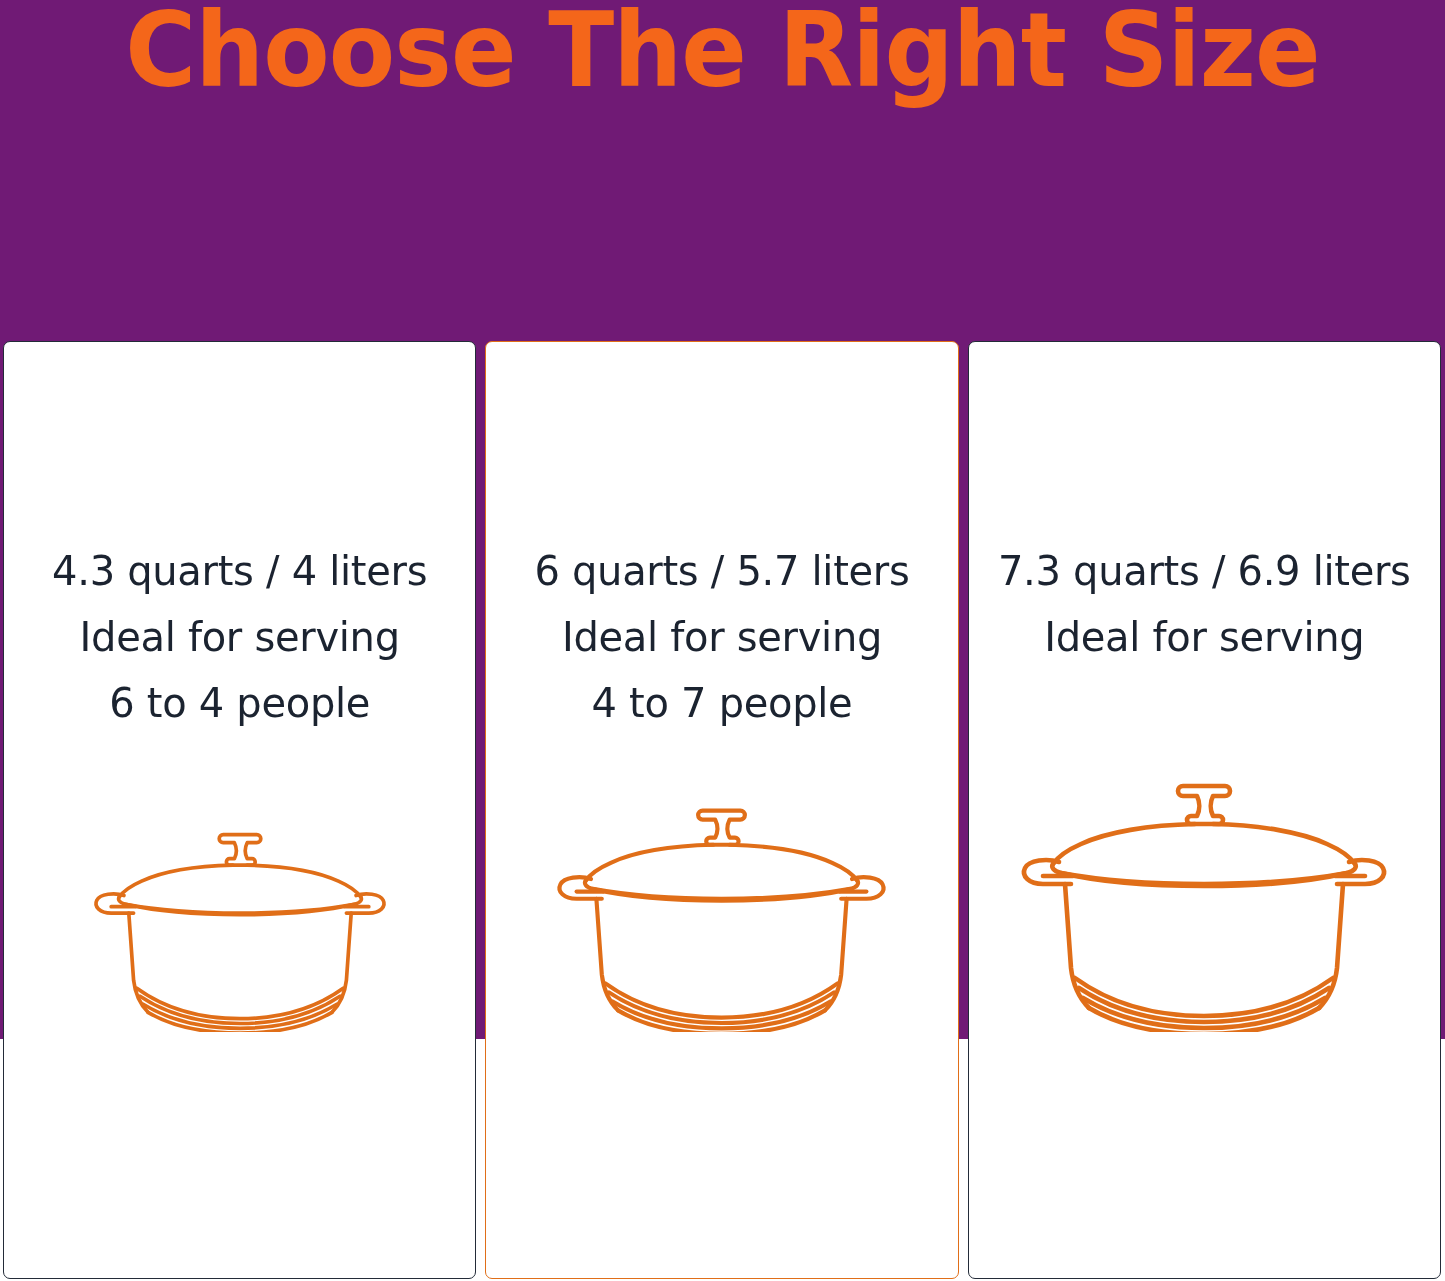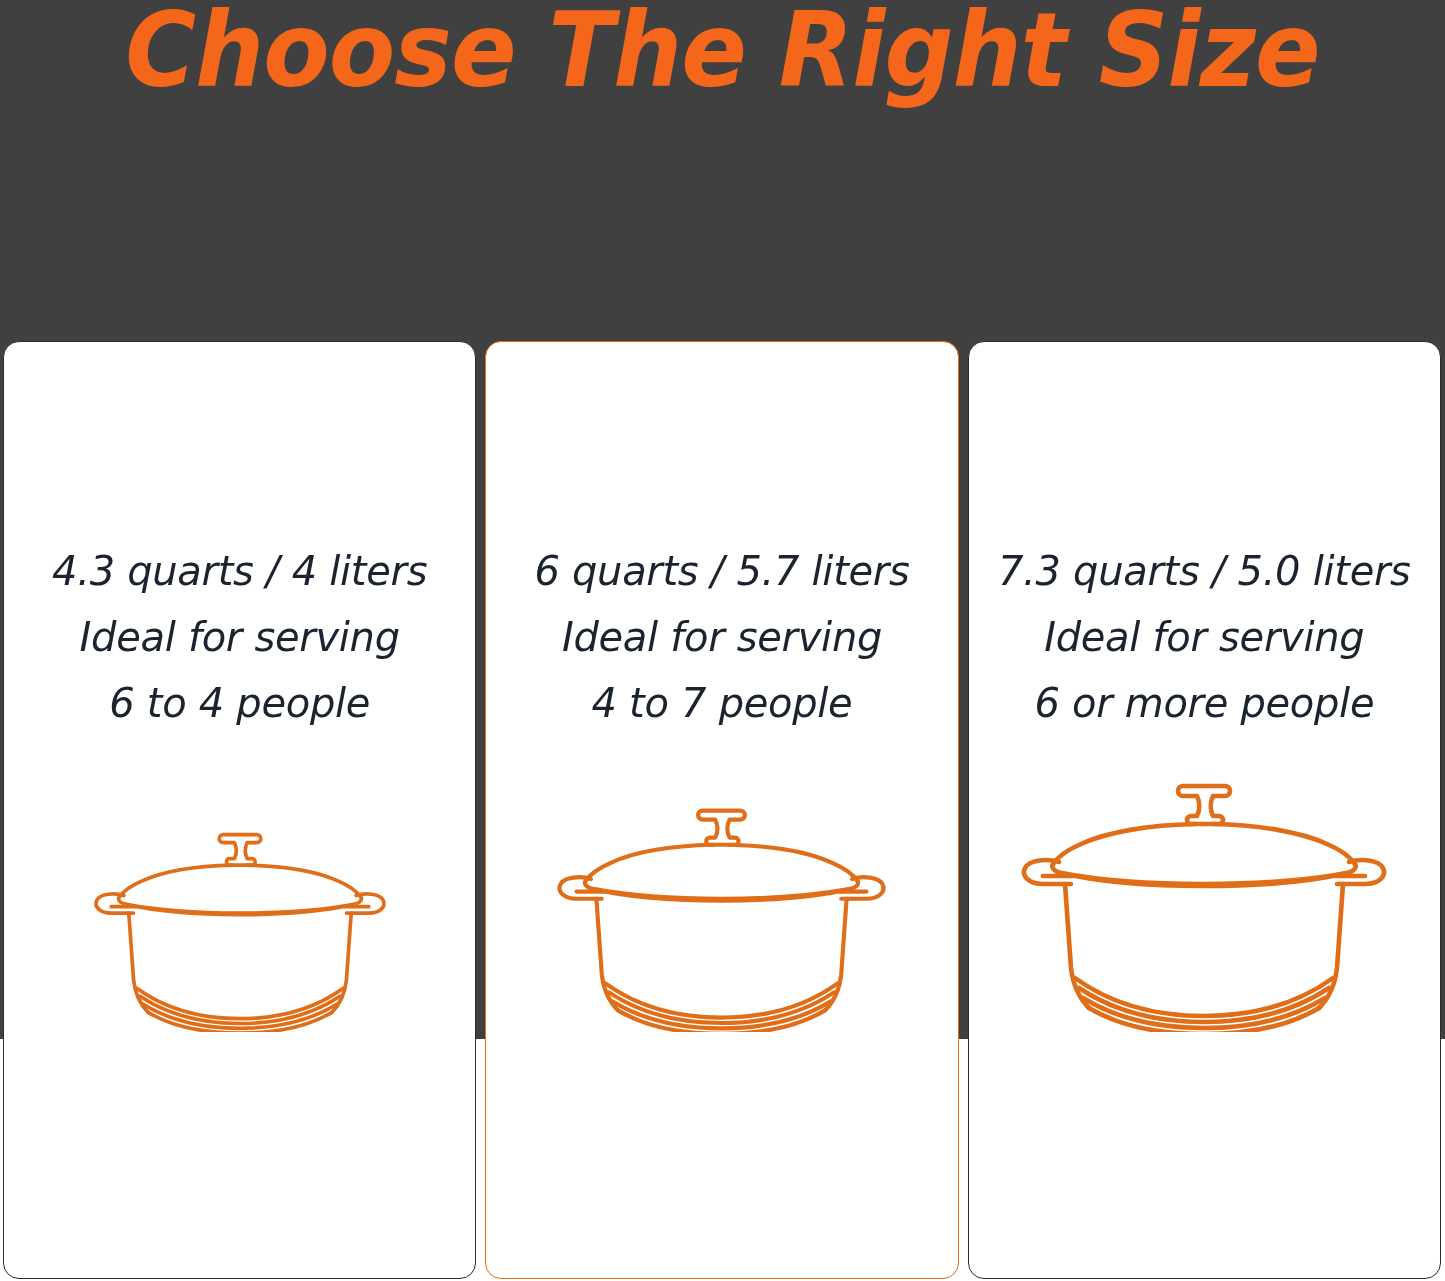--- a/index.html
+++ b/index.html
@@ -10,22 +10,21 @@
     height: 1281px;
     background: #ffffff;
     font-family: "DejaVu Sans", "Liberation Sans", sans-serif;
     overflow: hidden;
   }
 
   #page {
     position: relative;
     width: 1445px;
     height: 1039px;
-    background: #404040;
-    font-style: italic;
+    background: #701a75;
   }
 
   
   #title {
     position: absolute;
     left: 0;
     top: -4px;
     width: 1445px;
     text-align: center;
     color: #F4661A;
@@ -50,21 +49,21 @@
     flex-direction: row;
     align-items: stretch;
     gap: 9px;
   }
 
   .card {
     position: relative;
     flex: 1 1 0;
     background: #ffffff;
     border: 1.6px solid #232B38;
-    border-radius: 16px;
+    border-radius: 7px;
     display: flex;
     flex-direction: column;
     align-items: center;
   }
 
   .card.is-highlighted {
     border-color: #E06E18;
   }
 
   .card-text {
@@ -162,23 +161,22 @@
           <path d="M90 236 C120 254 160 262 205 262 C250 262 290 254 320 236"></path>
           <path d="M76 206 C112 232 156 244 205 244 C254 244 298 232 334 206"></path>
           <path d="M80 216 C116 240 158 250 205 250 C252 250 294 240 330 216"></path>
           <path d="M84 226 C120 248 160 256 205 256 C250 256 290 248 326 226"></path>
         </svg>
       </div>
     </div>
 
     <div class="card">
       <div class="card-text">
-        <span class="ln">7.3 quarts / 5.0 liters</span>
+        <span class="ln">7.3 quarts / 6.9 liters</span>
         <span class="ln">Ideal for serving</span>
-        <span class="ln">6 or more people</span>
       </div>
       <div class="pot-wrap">
         <svg class="pot-svg" width="410" height="260" viewBox="0 0 410 260" fill="none" stroke="#E06E18" stroke-width="4.6" stroke-linecap="round" stroke-linejoin="round" aria-hidden="true">
           <path d="M184 14 h42 a5 5 0 0 1 0 10 h-12 c-3 6 -3 14 0 20 h6 a4 4 0 0 1 0 8 h-28 a4 4 0 0 1 0 -8 h6 c3 -6 3 -14 0 -20 h-14 a5 5 0 0 1 0 -10 z"></path>
           <path d="M196 52 C150 53 108 60 82 72 C66 79 58 86 54 92"></path>
           <path d="M214 52 C260 53 302 60 328 72 C344 79 352 86 356 92"></path>
           <path d="M54 92 C52 95 54 99 62 101 C100 110 150 114 205 114 C260 114 310 110 348 101 C356 99 358 95 356 92"></path>
           <path d="M62 101 C100 108 150 112 205 112 C260 112 310 108 348 101"></path>
           <path d="M60 90 C48 86 30 88 26 96 C22 104 30 112 44 112 L72 112"></path>
           <path d="M44 104 L74 104"></path>

